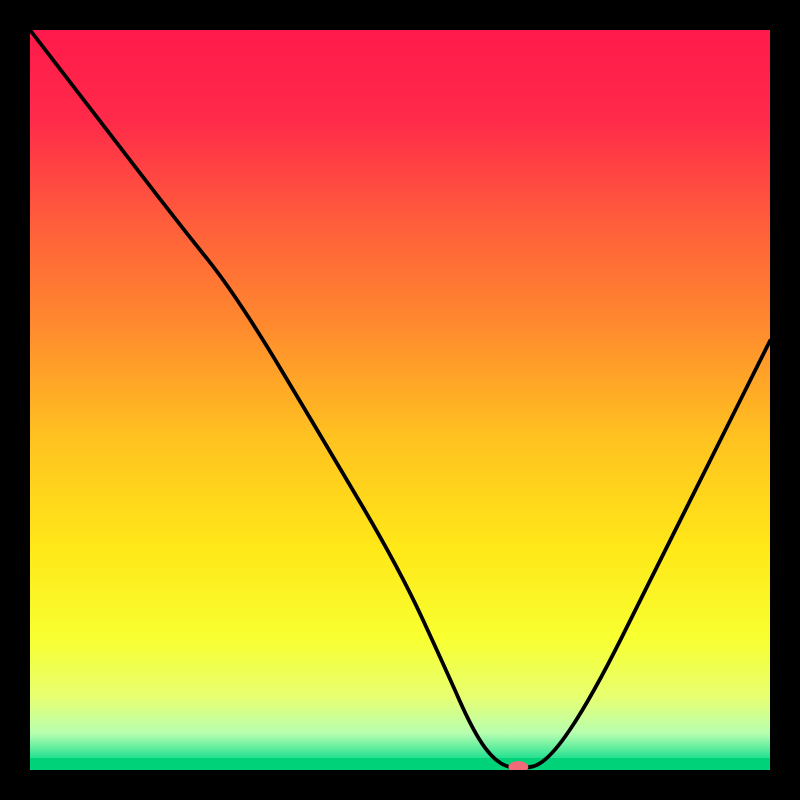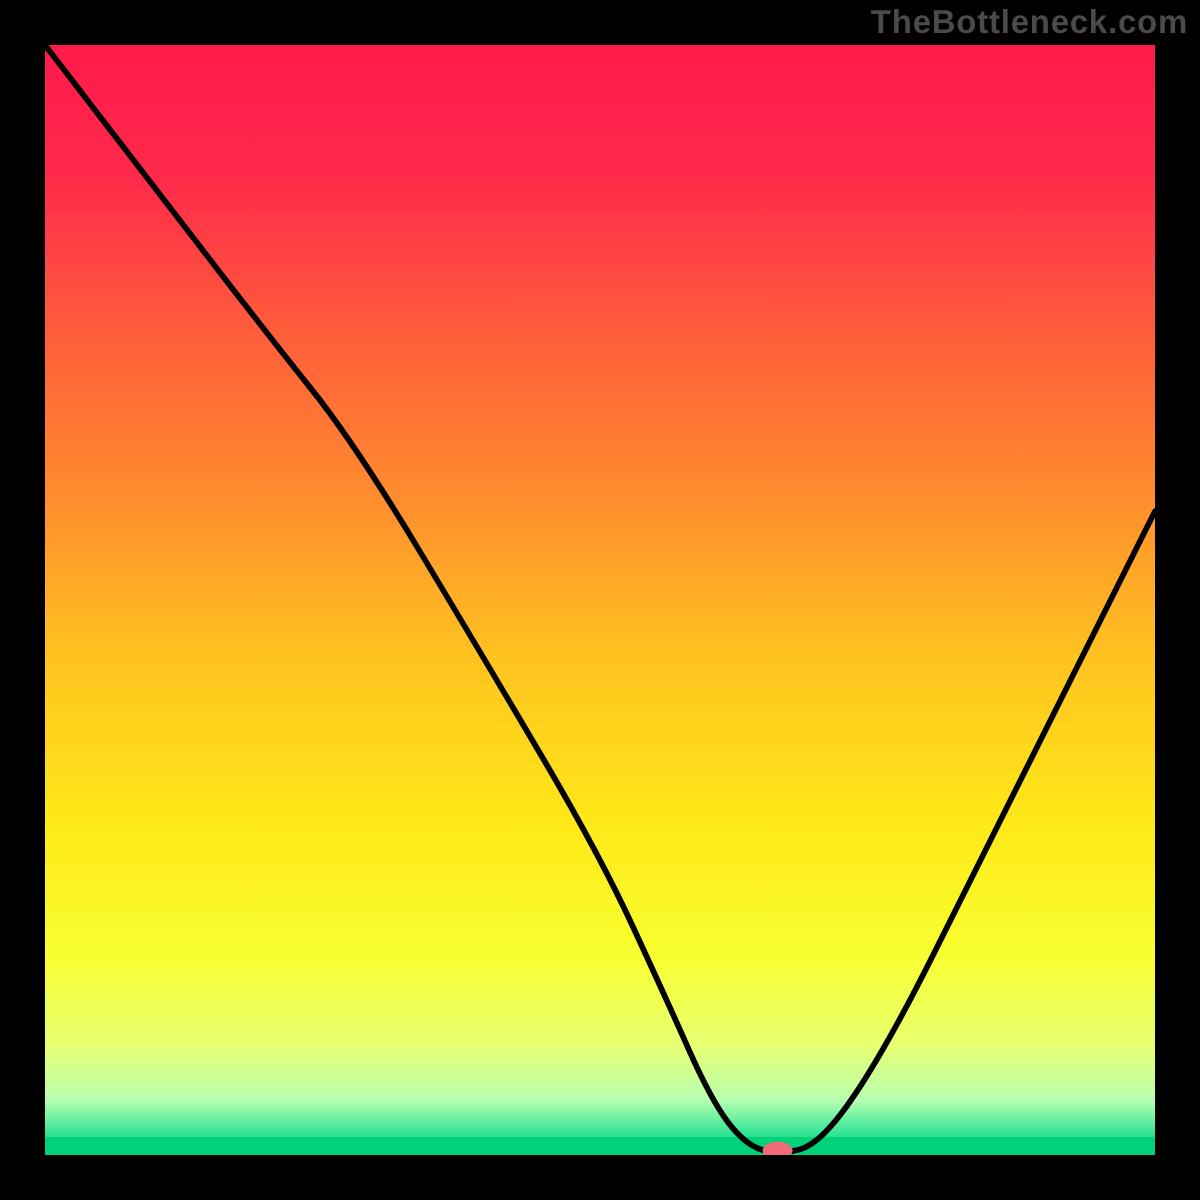--- a/index.html
+++ b/index.html
@@ -37,21 +37,20 @@
   svg.plot {
     display: block;
     width: 740px;
     height: 740px;
   }
 </style>
 </head>
 <body>
 
 <div class="frame">
-  <div class="watermark">TheBottleneck.com</div>
 
   <div class="plot-wrap">
     <svg class="plot" viewBox="0 0 740 740" preserveAspectRatio="none">
       <defs>
         <linearGradient id="bg-grad" x1="0" y1="0" x2="0" y2="1">
             <stop offset="0%" stop-color="#ff1a4b"></stop>
             <stop offset="12%" stop-color="#ff2a4a"></stop>
             <stop offset="25%" stop-color="#ff5a3c"></stop>
             <stop offset="40%" stop-color="#ff8a2e"></stop>
             <stop offset="55.00000000000001%" stop-color="#ffc220"></stop>

